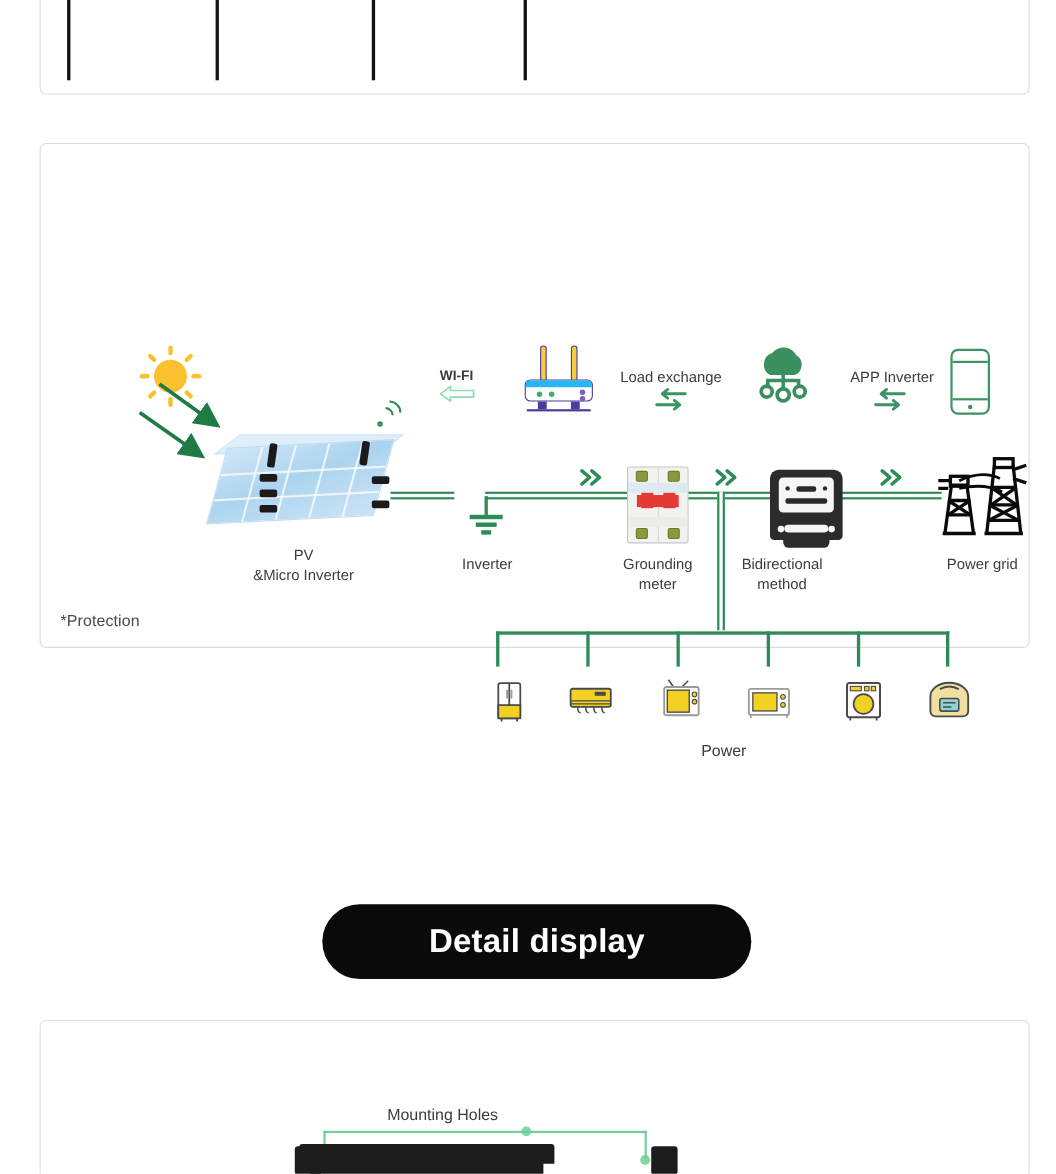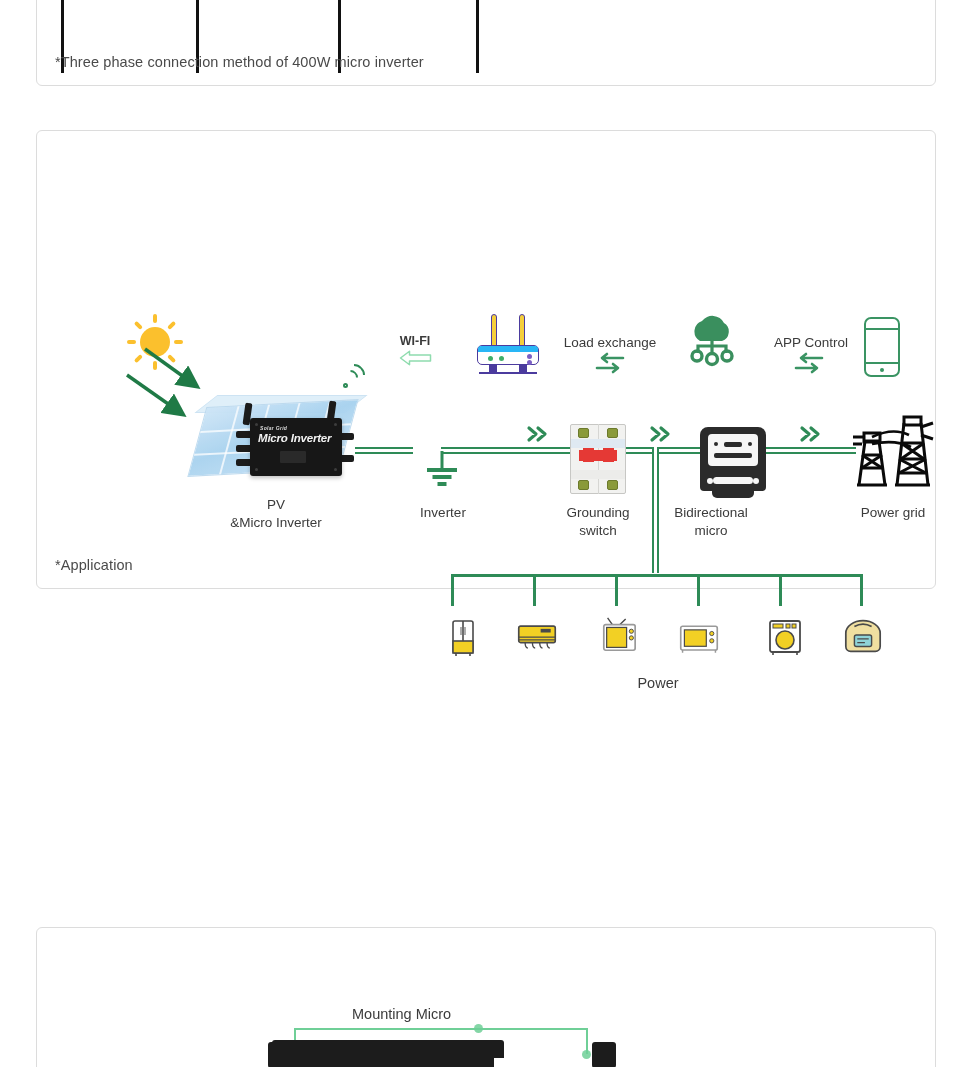--- a/index.html
+++ b/index.html
@@ -273,21 +273,20 @@
   <div class="card" id="card-three-phase">
     <div id="three-phase-table">
 
       <div class="tcol" style="left:0;"></div>
       <div class="tcol" style="left:135px;"></div>
       <div class="tcol" style="left:277px;"></div>
       <div class="tcol" style="left:415px;"></div>
 
     </div>
   </div>
-  <div class="card-caption" id="cap-three-phase">*Three phase connection method of 400W micro inverter</div>
 
   <div class="card" id="card-application">
     <div class="diagram">
 
       <div id="sun-icon">
         <div class="disc"></div>
         <div class="ray" style="transform:rotate(0deg)"></div>
         <div class="ray" style="transform:rotate(45deg)"></div>
         <div class="ray" style="transform:rotate(90deg)"></div>
         <div class="ray" style="transform:rotate(135deg)"></div>
@@ -319,29 +318,20 @@
           <div class="gl" style="left:90px;top:0;width:1.5px;height:100%"></div>
           <div class="gl" style="left:120px;top:0;width:1.5px;height:100%"></div>
         </div>
         <div class="inv-rail" style="left:52px;top:10px;transform:rotate(8deg)"></div>
         <div class="inv-rail" style="left:136px;top:8px;transform:rotate(8deg)"></div>
         <div class="inv-conn" style="left:44px;top:38px"></div>
         <div class="inv-conn" style="left:44px;top:52px"></div>
         <div class="inv-conn" style="left:44px;top:66px"></div>
         <div class="inv-conn" style="left:146px;top:40px"></div>
         <div class="inv-conn" style="left:146px;top:62px"></div>
-        <div id="inverter-body">
-          <span class="brand-sm">Solar Grid</span>
-          <span class="brand-lg">Micro Inverter</span>
-          <div class="plate"></div>
-          <div class="screw" style="left:5px;top:5px"></div>
-          <div class="screw" style="left:84px;top:5px"></div>
-          <div class="screw" style="left:5px;top:50px"></div>
-          <div class="screw" style="left:84px;top:50px"></div>
-        </div>
       </div>
       <div class="dlabel" style="left:183px;top:365px;width:112px">
         <div>PV</div>
         <div>&amp;Micro Inverter</div>
       </div>
 
       <div id="wifi-signal-icon">
         <div class="arc" style="left:1px;top:1px;width:22px;height:22px"></div>
         <div class="arc" style="left:1px;top:7px;width:15px;height:15px"></div>
         <div class="dot"></div>
@@ -376,21 +366,21 @@
       <div id="cloud-icon">
         <svg width="60" height="58" viewBox="0 0 60 58">
           <path d="M18,28 a11,11 0 0 1 2,-20 a13,13 0 0 1 22,2 a10,10 0 0 1 -2,18 z" fill="#3a8f5e"></path>
           <path d="M30,26 L30,40 M30,33 L16,33 L16,40 M30,33 L44,33 L44,40" stroke="#3a8f5e" stroke-width="3.2" fill="none"></path>
           <circle cx="30" cy="46" r="5.5" fill="none" stroke="#3a8f5e" stroke-width="3.4"></circle>
           <circle cx="15" cy="43" r="5" fill="none" stroke="#3a8f5e" stroke-width="3.4"></circle>
           <circle cx="45" cy="43" r="5" fill="none" stroke="#3a8f5e" stroke-width="3.4"></circle>
         </svg>
       </div>
 
-      <div class="dlabel" style="left:727px;top:203px;width:94px">APP Control</div>
+      <div class="dlabel" style="left:727px;top:203px;width:94px">APP Inverter</div>
       <svg class="xchg" style="left:757px;top:221px" viewBox="0 0 30 22">
         <path d="M28,6 L8,6 M12,2 L7,6 L12,10" stroke="#3a9463" stroke-width="2.6" fill="none" stroke-linecap="round" stroke-linejoin="round"></path>
         <path d="M2,16 L22,16 M18,12 L23,16 L18,20" stroke="#3a9463" stroke-width="2.6" fill="none" stroke-linecap="round" stroke-linejoin="round"></path>
       </svg>
 
       <div id="phone-icon">
         <div class="scr"></div>
         <div class="home"></div>
       </div>
 
@@ -425,41 +415,41 @@
         <div class="terminal" style="left:8px;top:4px"></div>
         <div class="terminal" style="right:8px;top:4px"></div>
         <div class="terminal" style="left:8px;bottom:4px"></div>
         <div class="terminal" style="right:8px;bottom:4px"></div>
         <div class="toggle" style="left:9px;top:26px;width:38px;height:11px"></div>
         <div class="toggle" style="left:13px;top:24px;width:11px;height:14px"></div>
         <div class="toggle" style="left:33px;top:24px;width:11px;height:14px"></div>
       </div>
       <div class="dlabel" style="left:508px;top:373px;width:106px">
         <div>Grounding</div>
-        <div>switch</div>
+        <div>meter</div>
       </div>
 
       <div class="cable-v" style="left:615px;top:316px;height:126px"></div>
 
       <div id="meter-icon">
         <div class="shell"></div>
         <div class="foot"></div>
         <div class="disp">
           <div class="bar" style="left:6px;top:8px;width:4px;height:4px;border-radius:50%"></div>
           <div class="bar" style="left:16px;top:8px;width:18px;height:5px"></div>
           <div class="bar" style="left:40px;top:8px;width:4px;height:4px;border-radius:50%"></div>
           <div class="bar" style="left:6px;top:19px;width:38px;height:5px"></div>
         </div>
         <div class="slot"></div>
         <div class="mdot" style="left:7px"></div>
         <div class="mdot" style="right:7px"></div>
       </div>
       <div class="dlabel" style="left:621px;top:373px;width:106px">
         <div>Bidirectional</div>
-        <div>micro</div>
+        <div>method</div>
       </div>
 
       <svg id="power-grid-icon" viewBox="0 0 86 78">
         <g stroke="#0a0a0a" stroke-width="3" fill="none">
           <path d="M16,28 L10,72 M30,28 L36,72 M8,72 L38,72"></path>
           <path d="M13,42 L33,42 M12,55 L34,55"></path>
           <path d="M13,42 L33,55 M33,42 L13,55 M14,28 L32,28"></path>
           <rect x="15" y="20" width="16" height="9"></rect>
           <path d="M4,24 L14,24 M4,31 L13,31"></path>
           <path d="M55,10 L48,72 M72,10 L79,72 M46,72 L81,72"></path>
@@ -524,26 +514,29 @@
       <svg class="appliance" style="left:805px;top:486px" viewBox="0 0 44 38">
         <path d="M4,16 a18,13 0 0 1 36,0 L40,30 a5,5 0 0 1 -5,5 L9,35 a5,5 0 0 1 -5,-5 z" fill="#f0dfa0" stroke="#4a4a4a" stroke-width="1.8"></path>
         <path d="M13,9 q9,-5 18,0" stroke="#4a4a4a" stroke-width="1.8" fill="none"></path>
         <rect x="13" y="18" width="18" height="12" rx="2" fill="#8fd3d8" stroke="#4a4a4a" stroke-width="1.5"></rect>
         <path d="M16,22 L28,22 M16,26 L24,26" stroke="#4a4a4a" stroke-width="1.3"></path>
       </svg>
 
       <div class="dlabel" id="load-label" style="left:571px;top:543px;width:100px;font-size:14.5px">Power</div>
     </div>
   </div>
-  <div class="card-caption" id="cap-application">*Application</div>
-
+  <div class="card-caption" id="cap-application">*Protection</div>
+
+  <div id="detail-display-button">
+    <span id="detail-display-label">Detail display</span>
+  </div>
 
   <div class="card" id="card-detail"></div>
 
-  <div id="mounting-holes-label">Mounting Micro</div>
+  <div id="mounting-holes-label">Mounting Holes</div>
 
   <div class="callout" style="left:294px;top:1028px;width:186px;height:1.6px"></div>
   <div class="callout" style="left:478px;top:1028px;width:110px;height:1.6px"></div>
   <div class="callout" style="left:294px;top:1028px;width:1.6px;height:26px"></div>
   <div class="callout" style="left:586px;top:1028px;width:1.6px;height:26px"></div>
   <div class="callout-dot" style="left:474px;top:1024px"></div>
   <div class="callout-dot" style="left:290px;top:1050px"></div>
   <div class="callout-dot" style="left:582px;top:1050px"></div>
 
   <div class="inv-bracket" style="left:268px;top:1042px"></div>

